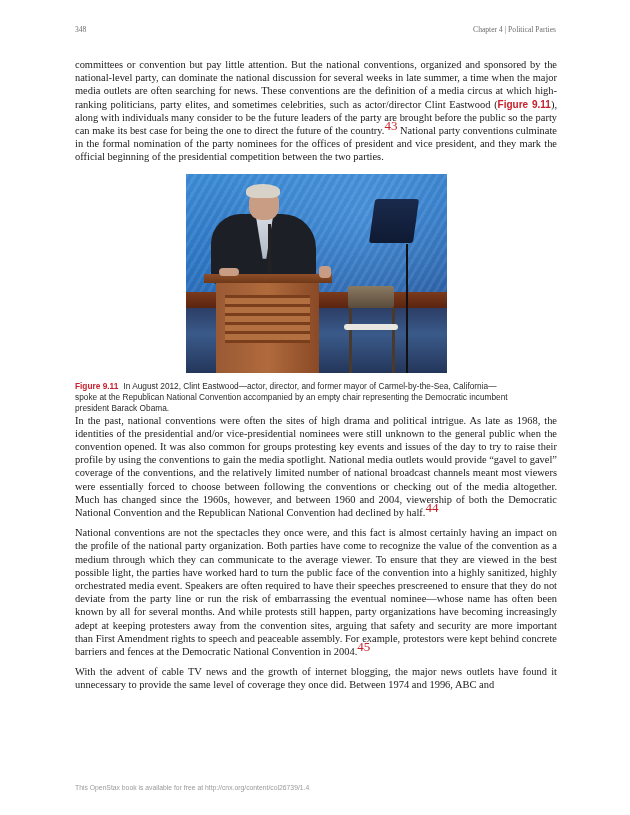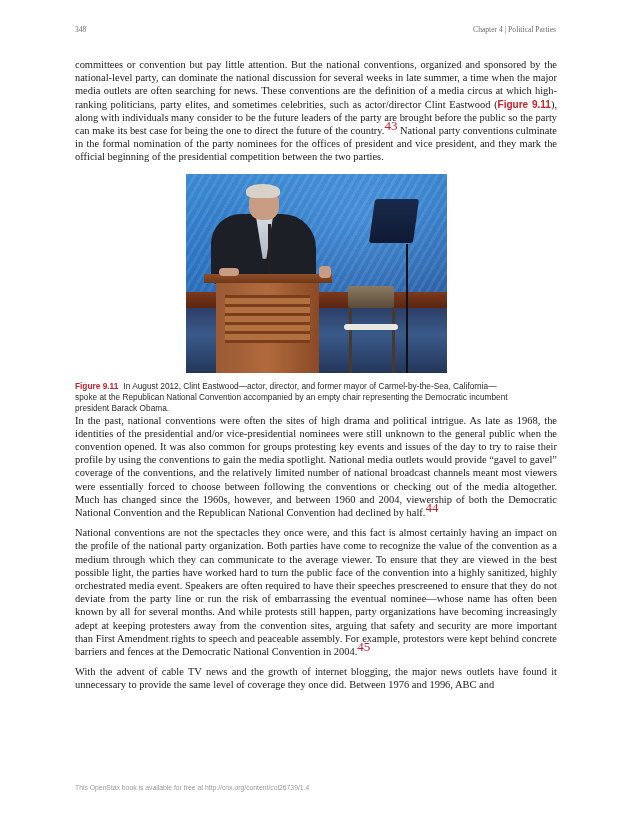--- a/index.html
+++ b/index.html
@@ -206,17 +206,17 @@
       <div class="chair-leg" style="left:206px"></div>
       <div class="chair-seat"></div>
     </div>
     <p class="caption"><span class="fig-label">Figure 9.11</span><span>In August 2012, Clint Eastwood—actor, director, and former mayor of Carmel-by-the-Sea, California—spoke at the Republican National Convention accompanied by an empty chair representing the Democratic incumbent president Barack Obama.</span></p>
   </div>
 
   <p class="body-text after-figure"><span>In the past, national conventions were often the sites of high drama and political intrigue. As late as 1968, the identities of the presidential and/or vice-presidential nominees were still unknown to the general public when the convention opened. It was also common for groups protesting key events and issues of the day to try to raise their profile by using the conventions to gain the media spotlight. National media outlets would provide “gavel to gavel” coverage of the conventions, and the relatively limited number of national broadcast channels meant most viewers were essentially forced to choose between following the conventions or checking out of the media altogether. Much has changed since the 1960s, however, and between 1960 and 2004, viewership of both the Democratic National Convention and the Republican National Convention had declined by half.</span><sup class="fn">44</sup></p>
 
   <p class="body-text"><span>National conventions are not the spectacles they once were, and this fact is almost certainly having an impact on the profile of the national party organization. Both parties have come to recognize the value of the convention as a medium through which they can communicate to the average viewer. To ensure that they are viewed in the best possible light, the parties have worked hard to turn the public face of the convention into a highly sanitized, highly orchestrated media event. Speakers are often required to have their speeches prescreened to ensure that they do not deviate from the party line or run the risk of embarrassing the eventual nominee—whose name has often been known by all for several months. And while protests still happen, party organizations have becoming increasingly adept at keeping protesters away from the convention sites, arguing that safety and security are more important than First Amendment rights to speech and peaceable assembly. For example, protestors were kept behind concrete barriers and fences at the Democratic National Convention in 2004.</span><sup class="fn">45</sup></p>
 
-  <p class="body-text"><span>With the advent of cable TV news and the growth of internet blogging, the major news outlets have found it unnecessary to provide the same level of coverage they once did. Between 1976 and 1996, ABC and</span></p>
+  <p class="body-text"><span>With the advent of cable TV news and the growth of internet blogging, the major news outlets have found it unnecessary to provide the same level of coverage they once did. Between 1974 and 1996, ABC and</span></p>
 
 </div>
 
 <div class="footer">This OpenStax book is available for free at http://cnx.org/content/col26739/1.4</div>
 
 </body></html>

